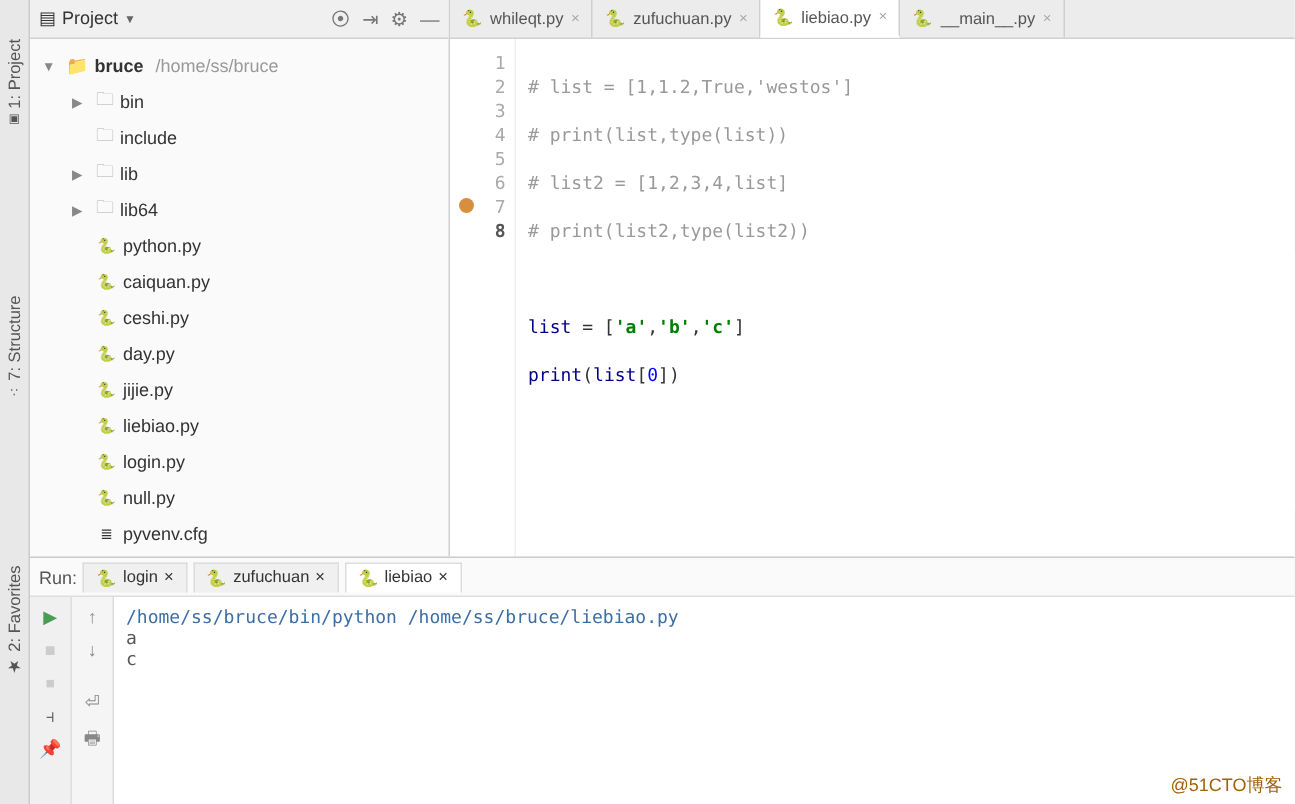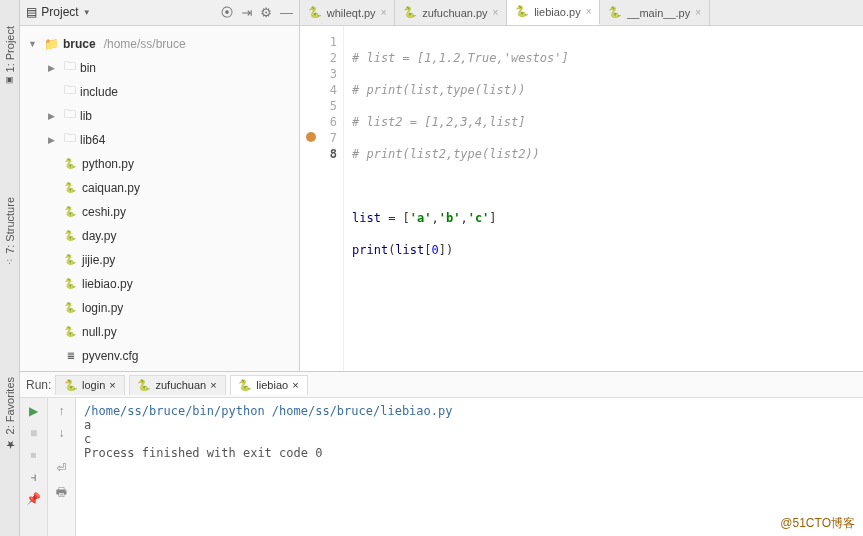--- a/index.html
+++ b/index.html
@@ -138,21 +138,21 @@
     .gutter .ln { height: 16px; position: relative; }
     .gutter .ln.current { color: #555; font-weight: 600; }
     .bp { position: absolute; left: 6px; top: 2px; width: 10px; height: 10px; border-radius: 50%; background: #d68f3e; }
     .code-lines {
       flex: 1;
       padding: 8px 0 0 8px;
       white-space: pre;
     }
     .code-lines .line { height: 16px; }
     .code-lines .line.current { background: #fcf6df; }
-    .cm-comment { color: #999; font-style: italic; }
+    .cm-comment { color: #999; }
     .cm-string { color: #008000; font-weight: bold; }
     .cm-num { color: #0000ff; }
     .cm-builtin { color: #000080; }
     .cm-caret { background: #b8d6f3; }
     .run-panel {
       height: 165px;
       border-top: 1px solid #ccc;
       background: #fafafa;
       display: flex;
       flex-direction: column;
@@ -403,19 +403,18 @@
         <span>↓</span>
         <div class="sep"></div>
         <span>⏎</span>
         <span>🖶</span>
       </div>
       <div class="run-output">
         <div class="cmd">/home/ss/bruce/bin/python /home/ss/bruce/liebiao.py</div>
         <div>a</div>
         <div>c</div>
         <div></div>
-        <div>Process finished with exit code 0</div>
       </div>
     </div>
   </div>
 </div>
 
 <div class="watermark">@51CTO博客</div>
 
 </body></html>

